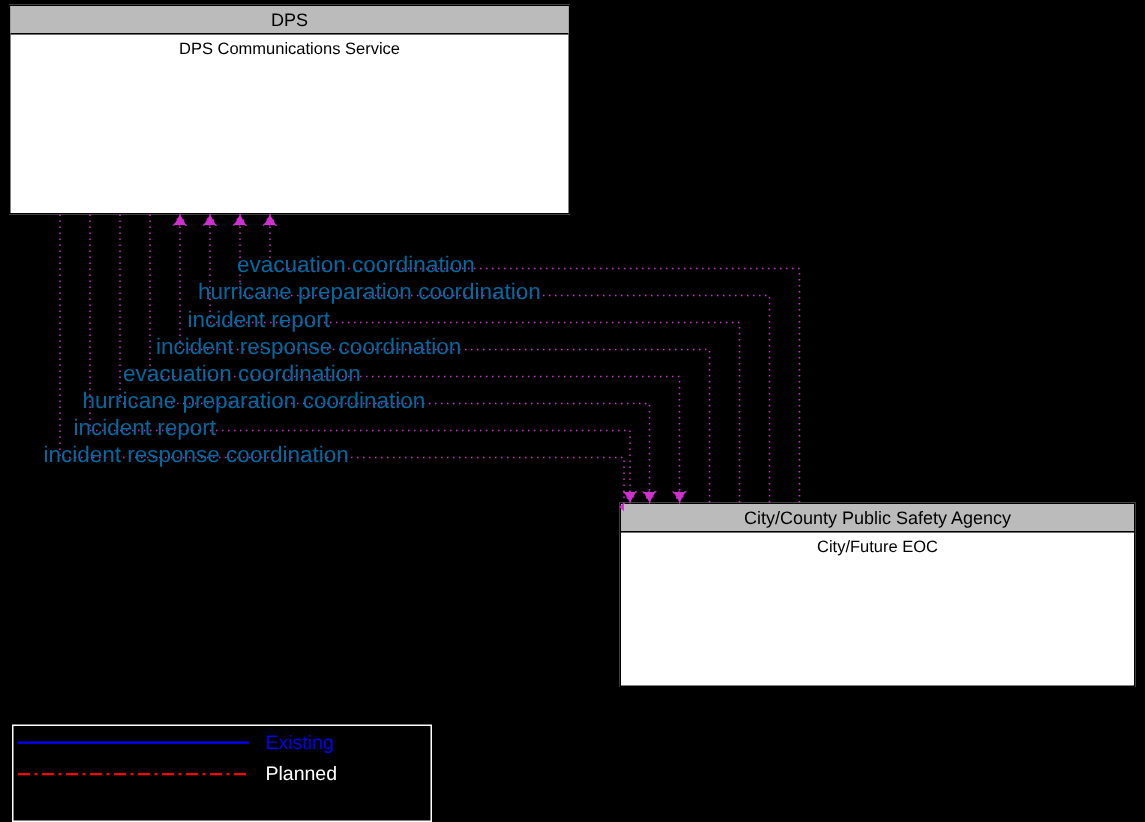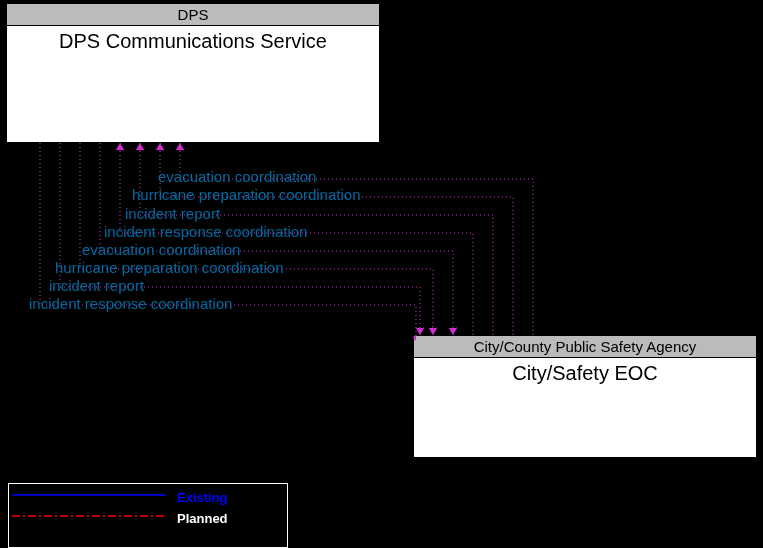--- a/index.html
+++ b/index.html
@@ -13,49 +13,48 @@
     overflow: hidden;
   }
   .entity {
     position: absolute;
     background: #fff;
     border: 1px solid #000;
   }
   .entity-header {
     background: #bbb;
     text-align: center;
-    font-size: 15px;
+    font-size: 12px;
     padding: 2px 0;
     border-bottom: 1px solid #000;
   }
   .entity-title {
     text-align: center;
-    font-size: 20px;
+    font-size: 11px;
     padding: 4px 15px;
   }
   .flow-label {
     position: absolute;
     color: #0369a1;
     font-size: 15px;
     white-space: nowrap;
   }
   .legend {
     position: absolute;
     left: 8px;
     bottom: 0px;
     border: 1px solid #fff;
     width: 280px;
     height: 65px;
     box-sizing: border-box;
   }
   .legend-row {
     display: flex;
-    align-items: flex-end;
+    align-items: center;
     height: 21px;
-    font-weight: bold;
   }
   .legend-line {
     width: 160px;
     height: 21px;
     position: relative;
   }
   .legend-text {
     font-size: 13px;
     margin-left: 8px;
   }
@@ -71,21 +70,21 @@
 </head>
 <body>
 
 <div class="entity" style="left:6px; top:3px; width:372px; height:138px;">
   <div class="entity-header">DPS</div>
   <div class="entity-title">DPS Communications Service</div>
 </div>
 
 <div class="entity" style="left:413px; top:335px; width:342px; height:121px;">
   <div class="entity-header">City/County Public Safety Agency</div>
-  <div class="entity-title">City/Safety EOC</div>
+  <div class="entity-title">City/Future EOC</div>
 </div>
 
 <svg class="connections">
   <defs>
     <marker id="arrowUp" markerWidth="8" markerHeight="8" refX="4" refY="2" orient="auto">
       <polygon points="0,6 4,0 8,6" fill="#d030d0"></polygon>
     </marker>
     <marker id="arrowDown" markerWidth="8" markerHeight="8" refX="4" refY="6" orient="auto">
       <polygon points="0,0 4,6 8,0" fill="#d030d0"></polygon>
     </marker>

